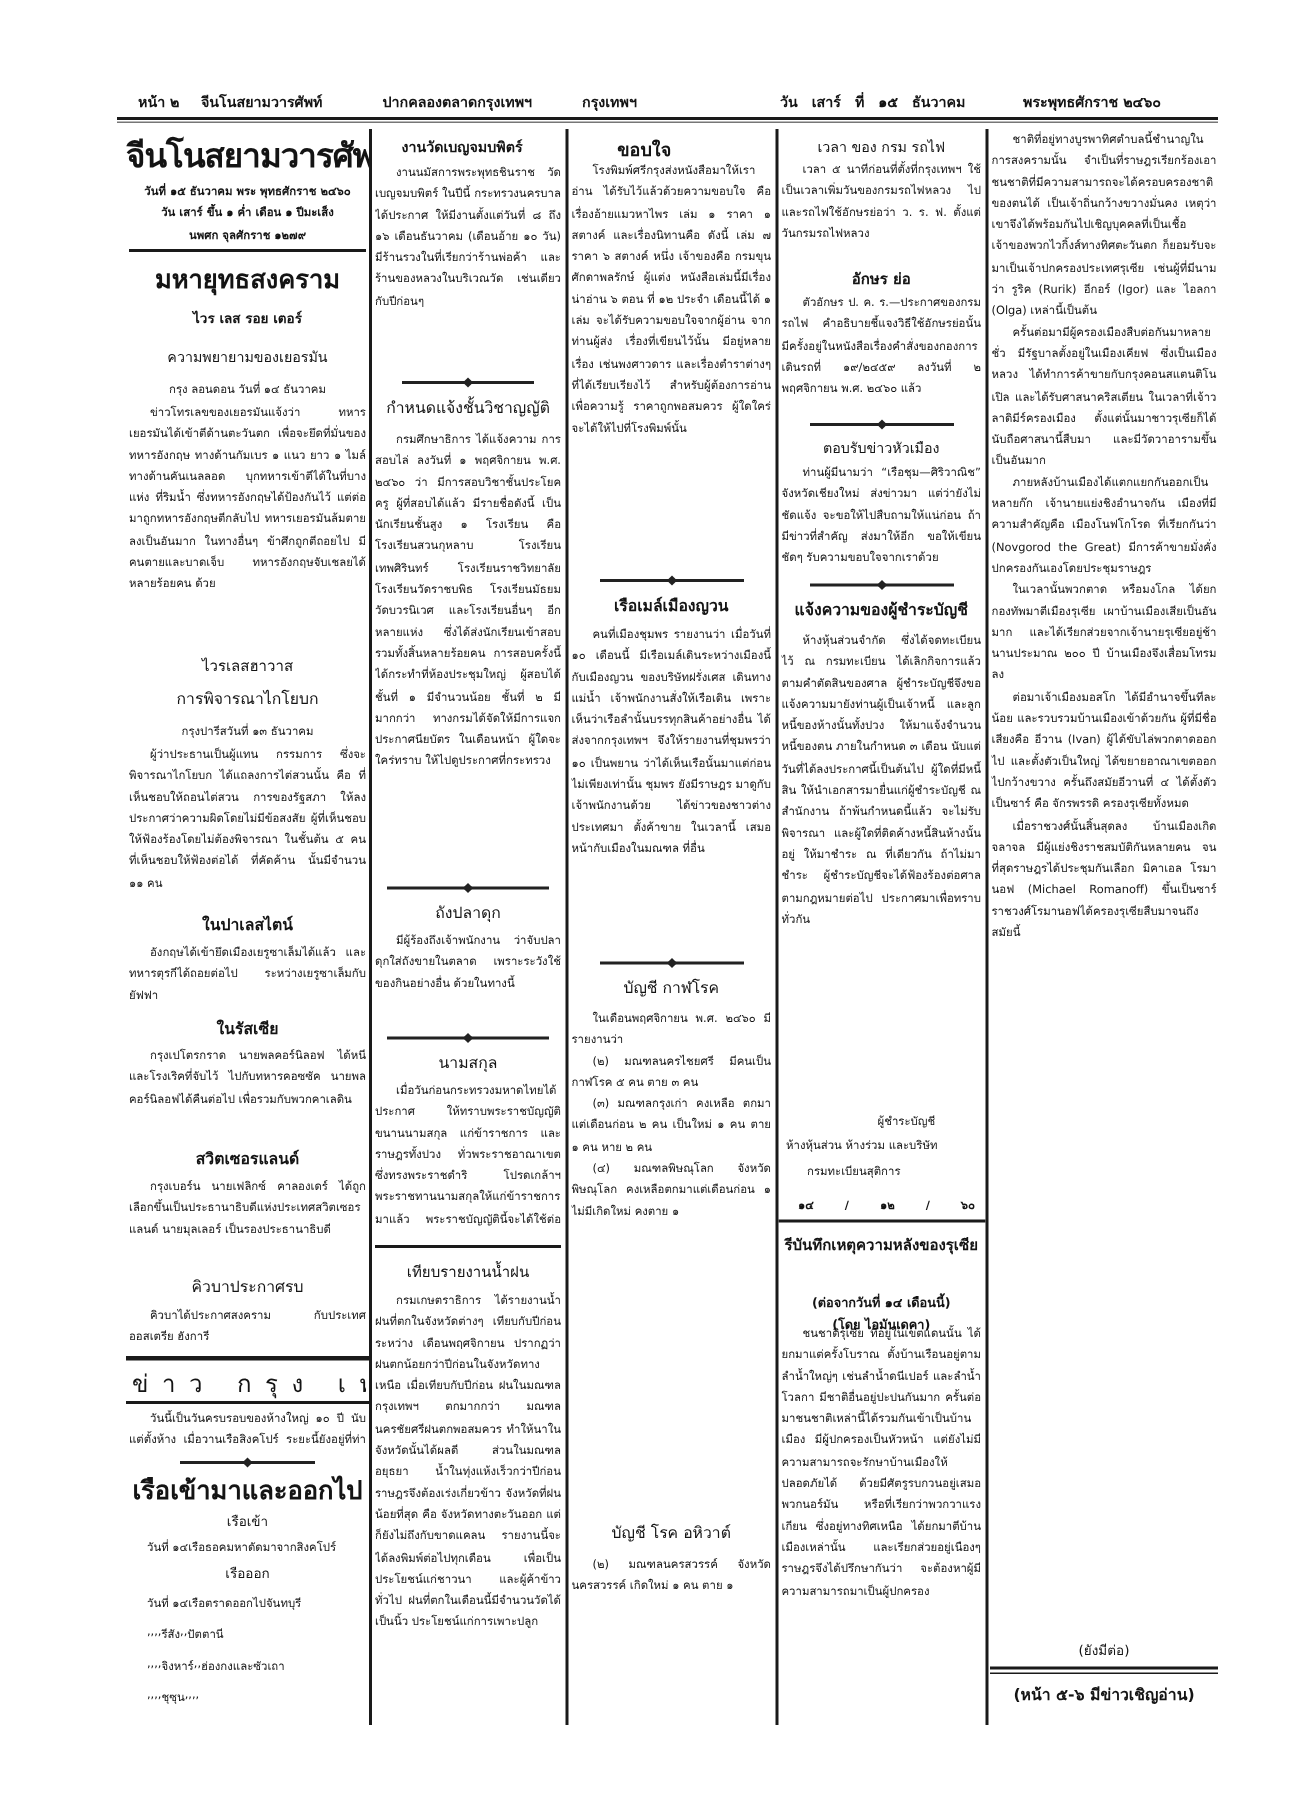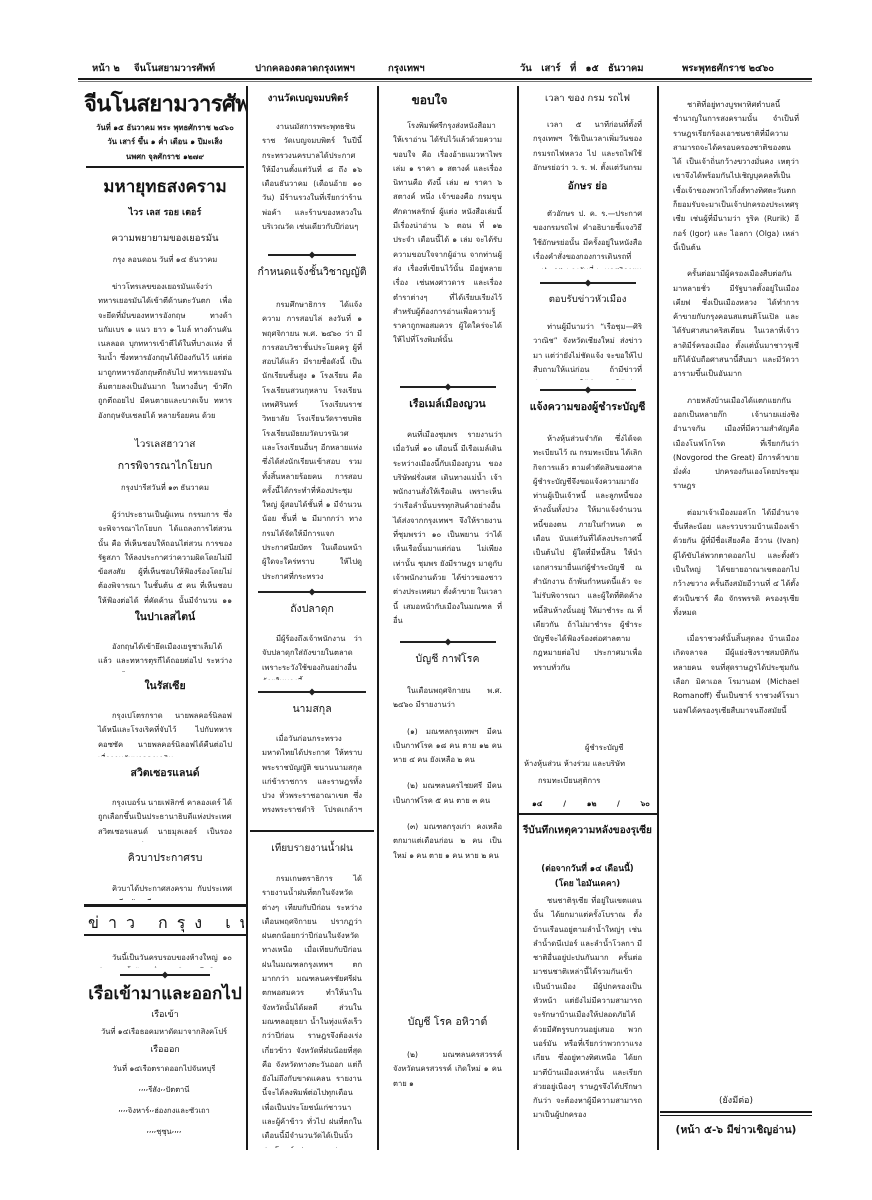--- a/index.html
+++ b/index.html
@@ -4,27 +4,27 @@
 <style>
   html,body{margin:0;padding:0;background:#ffffff;}
   body{width:872px;height:1200px;position:relative;overflow:hidden;
        font-family:"DejaVu Sans","Liberation Sans",sans-serif;color:#141414;}
   .hdr{position:absolute;top:60px;font-size:9.5px;font-weight:bold;white-space:nowrap;}
   .rule{position:absolute;background:#1a1a1a;}
   .vrule{position:absolute;top:86px;width:2px;height:1064px;background:#1a1a1a;}
   .center{text-align:center;}
   .head{position:absolute;text-align:center;font-weight:bold;white-space:nowrap;overflow:hidden;}
   .para{position:absolute;font-size:7.6px;line-height:14.3px;text-align:justify;overflow:hidden;}
-  .para p{margin:12px;text-indent:14px;}
+  .para p{margin:0;text-indent:14px;}
   .small{position:absolute;font-size:7.6px;line-height:12px;white-space:nowrap;overflow:hidden;}
   .orn{position:absolute;height:8px;}
   .orn:before{content:"";position:absolute;left:0;right:0;top:3px;height:1.5px;background:#222;}
   .orn:after{content:"";position:absolute;left:50%;top:0;width:8px;height:8px;margin-left:-4px;
              background:#222;transform:rotate(45deg) scale(.6);}
-  .ship-row{position:absolute;left:86px;width:156px;font-size:7.6px;display:flex;justify-content:center;white-space:nowrap;}
+  .ship-row{position:absolute;left:98px;width:156px;font-size:7.6px;display:flex;justify-content:flex-start;white-space:nowrap;}
   .ship-row span{display:inline-block;}
   .masthead{position:absolute;left:84px;top:86px;width:162px;font-size:22px;font-weight:bold;
             letter-spacing:-0.6px;white-space:nowrap;overflow:hidden;}
   .news-banner{position:absolute;left:88px;top:910px;width:156px;font-size:16px;letter-spacing:9px;white-space:nowrap;overflow:hidden;}
 </style>
 </head>
 <body>
 
 <div>
   <span class="hdr" style="left:92px">หน้า ๒</span>
@@ -166,23 +166,23 @@
     </div>
   <div class="orn" style="left:400px;top:383px;width:96px"></div>
   <div class="head" style="left:381px;top:395px;width:133px;font-size:10.5px">เรือเมล์เมืองญวน</div>
   <div class="para" style="left:381px;top:416px;width:133px;height:215px">
       <p>คนที่เมืองชุมพร รายงานว่า เมื่อวันที่ ๑๐ เดือนนี้ มีเรือเมล์เดินระหว่างเมืองนี้กับเมืองญวน ของบริษัทฝรั่งเศส เดินทางแม่น้ำ เจ้าพนักงานสั่งให้เรือเดิน เพราะเห็นว่าเรือลำนั้นบรรทุกสินค้าอย่างอื่น ได้ส่งจากกรุงเทพฯ จึงให้รายงานที่ชุมพรว่า ๑๐ เป็นพยาน ว่าได้เห็นเรือนั้นมาแต่ก่อน ไม่เพียงเท่านั้น ชุมพร ยังมีราษฎร มาดูกับเจ้าพนักงานด้วย ได้ข่าวของชาวต่างประเทศมา ตั้งค้าขาย ในเวลานี้ เสมอหน้ากับเมืองในมณฑล ที่อื่น</p>
     </div>
   <div class="orn" style="left:400px;top:638px;width:96px"></div>
   <div class="head" style="left:381px;top:650px;width:133px;font-size:10.5px;font-weight:normal">บัญชี กาฬโรค</div>
   <div class="para" style="left:381px;top:672px;width:133px;height:336px">
     <p>ในเดือนพฤศจิกายน พ.ศ. ๒๔๖๐ มีรายงานว่า</p>
-    <p>(๑) มณฑลกรุงเทพฯ มีคนเป็นกาฬโรค ๑๘ คน ตาย ๑๒ คน หาย ๔ คน ยังเหลือ ๒ คน</p>
     <p>(๒) มณฑลนครไชยศรี มีคนเป็นกาฬโรค ๕ คน ตาย ๓ คน</p>
     <p>(๓) มณฑลกรุงเก่า คงเหลือ ตกมาแต่เดือนก่อน ๒ คน เป็นใหม่ ๑ คน ตาย ๑ คน หาย ๒ คน</p>
+    <p>(๔) มณฑลพิษณุโลก จังหวัดพิษณุโลก คงเหลือตกมาแต่เดือนก่อน ๑ ไม่มีเกิดใหม่ คงตาย ๑</p>
   </div>
   <div class="head" style="left:381px;top:1013px;width:133px;font-size:10.5px;font-weight:normal">บัญชี โรค อหิวาต์</div>
   <div class="para" style="left:381px;top:1036px;width:133px;height:112px">
     <p>(๒) มณฑลนครสวรรค์ จังหวัดนครสวรรค์ เกิดใหม่ ๑ คน ตาย ๑</p>
   </div>
 </section>
 
 <section>
   <div class="head" style="left:521px;top:90px;width:133px;font-size:9.5px;font-weight:normal">เวลา ของ กรม รถไฟ</div>
   <div class="para" style="left:521px;top:106px;width:133px;height:68px">
@@ -213,20 +213,21 @@
   <div class="para" style="left:521px;top:882px;width:133px;height:266px">
       <p>ชนชาติรุเซีย ที่อยู่ในเขตแดนนั้น ได้ยกมาแต่ครั้งโบราณ ตั้งบ้านเรือนอยู่ตามลำน้ำใหญ่ๆ เช่นลำน้ำดนีเปอร์ และลำน้ำโวลกา มีชาติอื่นอยู่ปะปนกันมาก ครั้นต่อมาชนชาติเหล่านี้ได้รวมกันเข้าเป็นบ้านเมือง มีผู้ปกครองเป็นหัวหน้า แต่ยังไม่มีความสามารถจะรักษาบ้านเมืองให้ปลอดภัยได้ ด้วยมีศัตรูรบกวนอยู่เสมอ พวกนอร์มัน หรือที่เรียกว่าพวกวาแรงเกียน ซึ่งอยู่ทางทิศเหนือ ได้ยกมาตีบ้านเมืองเหล่านั้น และเรียกส่วยอยู่เนืองๆ ราษฎรจึงได้ปรึกษากันว่า จะต้องหาผู้มีความสามารถมาเป็นผู้ปกครอง</p>
     </div>
 </section>
 
 <section>
   <div class="para" style="left:661px;top:86px;width:150px;height:1004px">
     <p>ชาติที่อยู่ทางบูรพาทิศตำบลนี้ชำนาญในการสงครามนั้น จำเป็นที่ราษฎรเรียกร้องเอาชนชาติที่มีความสามารถจะได้ครอบครองชาติของตนได้ เป็นเจ้าถิ่นกว้างขวางมั่นคง เหตุว่าเขาจึงได้พร้อมกันไปเชิญบุคคลที่เป็นเชื้อเจ้าของพวกไวกิ้งส์ทางทิศตะวันตก ก็ยอมรับจะมาเป็นเจ้าปกครองประเทศรุเซีย เช่นผู้ที่มีนามว่า รูริค (Rurik) อีกอร์ (Igor) และ ไอลกา (Olga) เหล่านี้เป็นต้น</p>
     <p>ครั้นต่อมามีผู้ครองเมืองสืบต่อกันมาหลายชั่ว มีรัฐบาลตั้งอยู่ในเมืองเคียฟ ซึ่งเป็นเมืองหลวง ได้ทำการค้าขายกับกรุงคอนสแตนติโนเปิล และได้รับศาสนาคริสเตียน ในเวลาที่เจ้าวลาดิมีร์ครองเมือง ตั้งแต่นั้นมาชาวรุเซียก็ได้นับถือศาสนานี้สืบมา และมีวัดวาอารามขึ้นเป็นอันมาก</p>
     <p>ภายหลังบ้านเมืองได้แตกแยกกันออกเป็นหลายก๊ก เจ้านายแย่งชิงอำนาจกัน เมืองที่มีความสำคัญคือ เมืองโนฟโกโรด ที่เรียกกันว่า (Novgorod the Great) มีการค้าขายมั่งคั่ง ปกครองกันเองโดยประชุมราษฎร</p>
+    <p>ในเวลานั้นพวกตาด หรือมงโกล ได้ยกกองทัพมาตีเมืองรุเซีย เผาบ้านเมืองเสียเป็นอันมาก และได้เรียกส่วยจากเจ้านายรุเซียอยู่ช้านานประมาณ ๒๐๐ ปี บ้านเมืองจึงเสื่อมโทรมลง</p>
     <p>ต่อมาเจ้าเมืองมอสโก ได้มีอำนาจขึ้นทีละน้อย และรวบรวมบ้านเมืองเข้าด้วยกัน ผู้ที่มีชื่อเสียงคือ อีวาน (Ivan) ผู้ได้ขับไล่พวกตาดออกไป และตั้งตัวเป็นใหญ่ ได้ขยายอาณาเขตออกไปกว้างขวาง ครั้นถึงสมัยอีวานที่ ๔ ได้ตั้งตัวเป็นซาร์ คือ จักรพรรดิ ครองรุเซียทั้งหมด</p>
     <p>เมื่อราชวงศ์นั้นสิ้นสุดลง บ้านเมืองเกิดจลาจล มีผู้แย่งชิงราชสมบัติกันหลายคน จนที่สุดราษฎรได้ประชุมกันเลือก มิคาเอล โรมานอฟ (Michael Romanoff) ขึ้นเป็นซาร์ ราชวงศ์โรมานอฟได้ครองรุเซียสืบมาจนถึงสมัยนี้</p>
   </div>
   <div class="head" style="left:661px;top:1093px;width:150px;font-size:9px;font-weight:normal">(ยังมีต่อ)</div>
   <div class="rule" style="left:660px;top:1111px;width:152px;height:2px"></div>
   <div class="rule" style="left:660px;top:1115px;width:152px;height:1px"></div>
   <div class="head" style="left:661px;top:1121px;width:150px;font-size:10.5px">(หน้า ๕-๖ มีข่าวเชิญอ่าน)</div>
 </section>
 
 </body></html>

